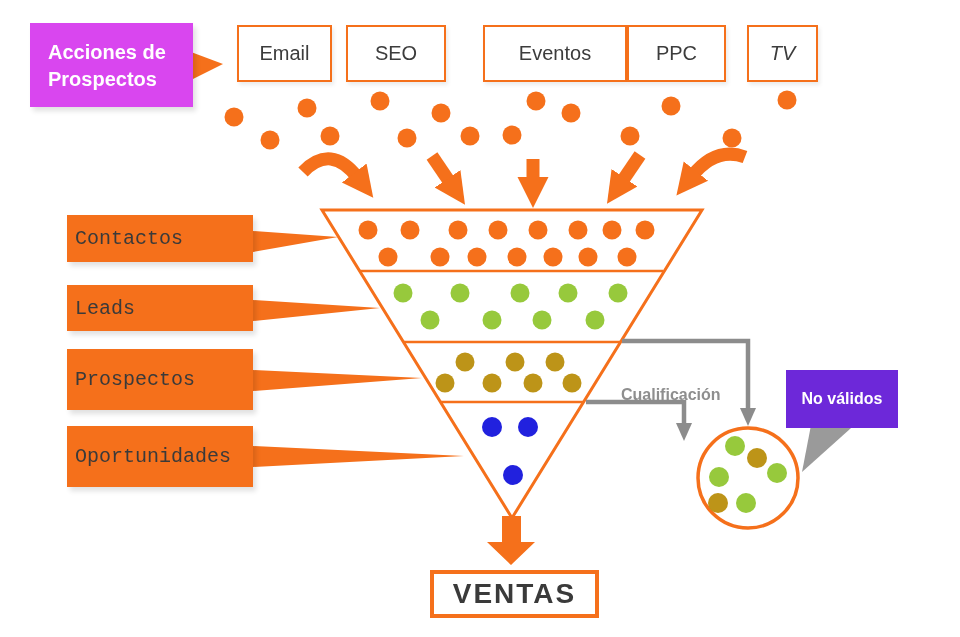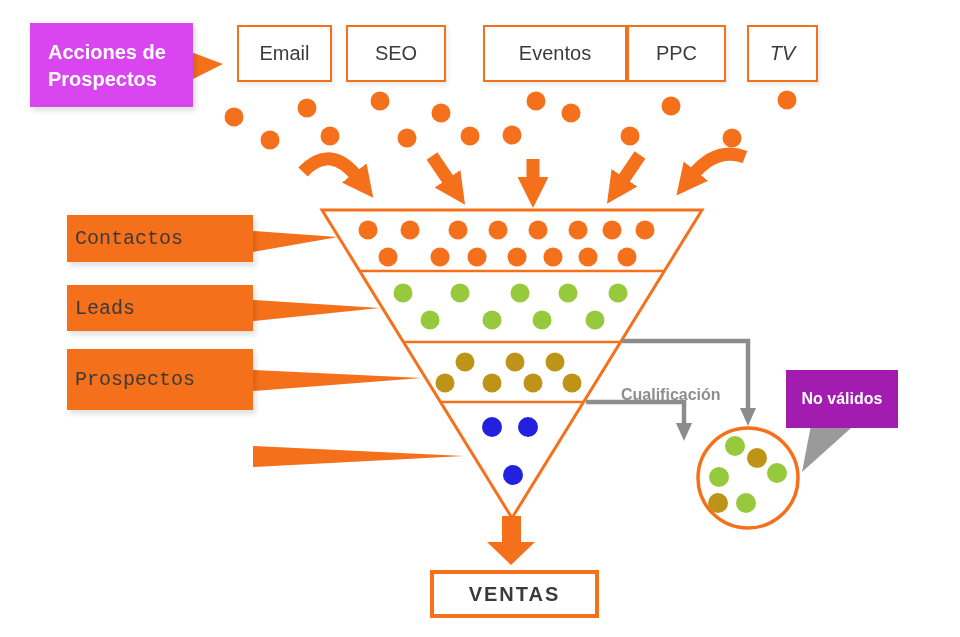--- a/index.html
+++ b/index.html
@@ -24,27 +24,27 @@
   .stage-label{
     left:67px;width:186px;background:#F5701B;display:flex;align-items:center;
     color:#3A3A3A;font-size:20px;padding-left:8px;
     box-shadow:3px 4px 5px rgba(0,0,0,0.12);
     font-family:Liberation Mono, monospace;
   }
   .qual-label{
     left:621px;top:360px;color:#8E8E8E;font-size:16px;font-weight:bold;margin-top:26px;
   }
   .invalid-box{
-    left:786px;top:370px;width:112px;height:58px;background:#a21caf;
+    left:786px;top:370px;width:112px;height:58px;background:#6d28d9;
     color:#ffffff;font-size:16px;font-weight:bold;
     display:flex;align-items:center;justify-content:center;text-align:center;
   }
   .ventas-box{
     left:430px;top:570px;width:169px;height:48px;background:#ffffff;
-    border:4px solid #F5701B;color:#3A3A3A;font-size:20px;font-weight:bold;
+    border:4px solid #F5701B;color:#3A3A3A;font-size:28px;font-weight:bold;
     letter-spacing:2px;display:flex;align-items:center;justify-content:center;
   }
 </style>
 </head>
 <body>
 
 <div class="stage">
 
   <svg class="art" width="960" height="637" viewBox="0 0 960 637">
     <defs>
@@ -188,20 +188,23 @@
 
   <div class="overlay stage-label" style="top:215px;height:47px;">
       <span>Contactos</span>
     </div>
   <div class="overlay stage-label" style="top:285px;height:46px;">
       <span>Leads</span>
     </div>
   <div class="overlay stage-label" style="top:349px;height:61px;">
       <span>Prospectos</span>
     </div>
+  <div class="overlay stage-label" style="top:426px;height:61px;">
+      <span>Oportunidades</span>
+    </div>
 
   <div class="overlay qual-label">Cualificación</div>
 
   <div class="overlay invalid-box">
     <span>No válidos</span>
   </div>
 
   <div class="overlay ventas-box">
     <span>VENTAS</span>
   </div>

